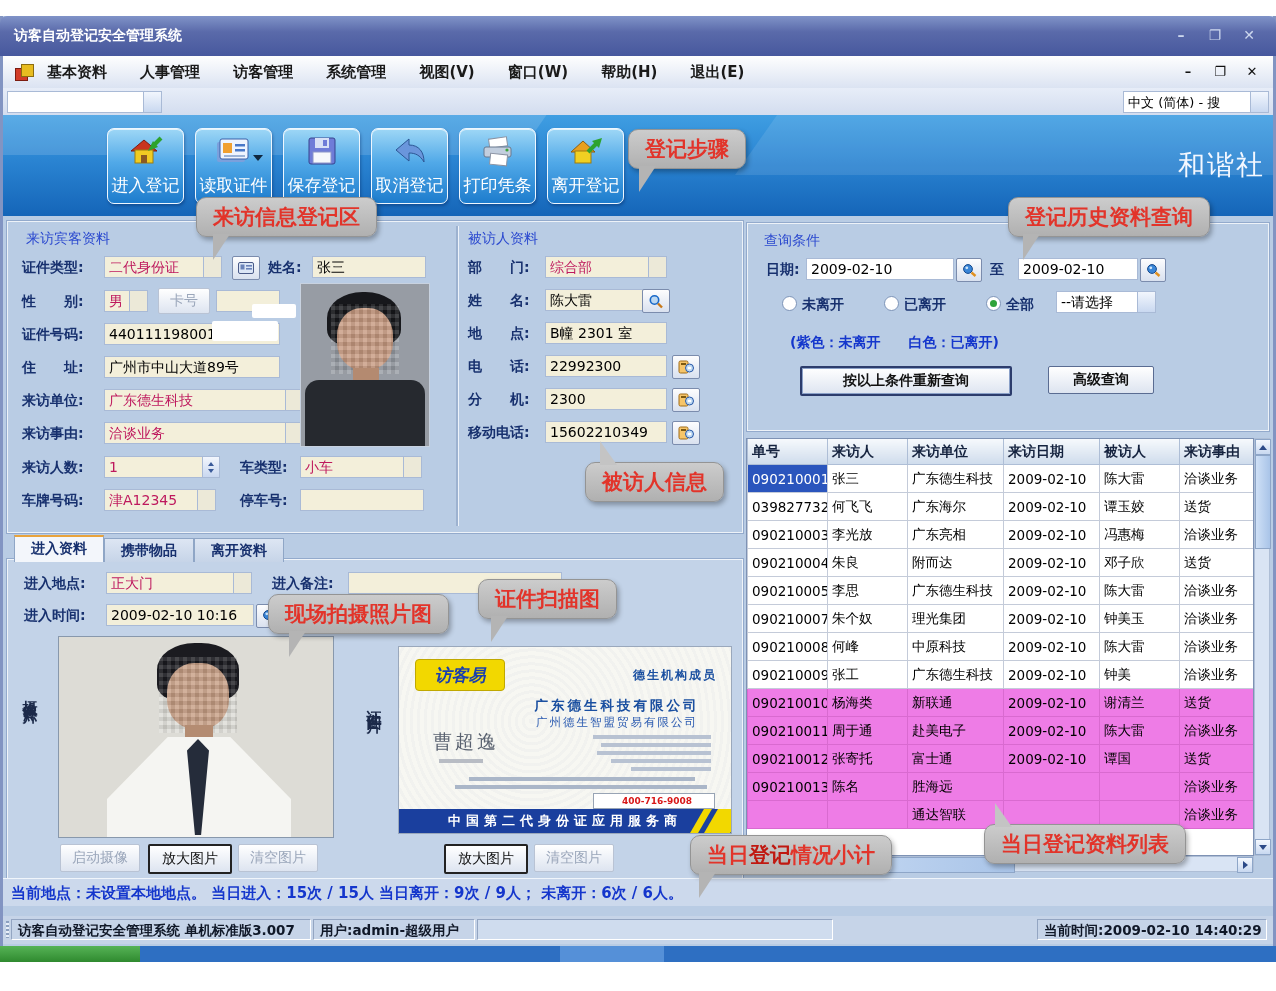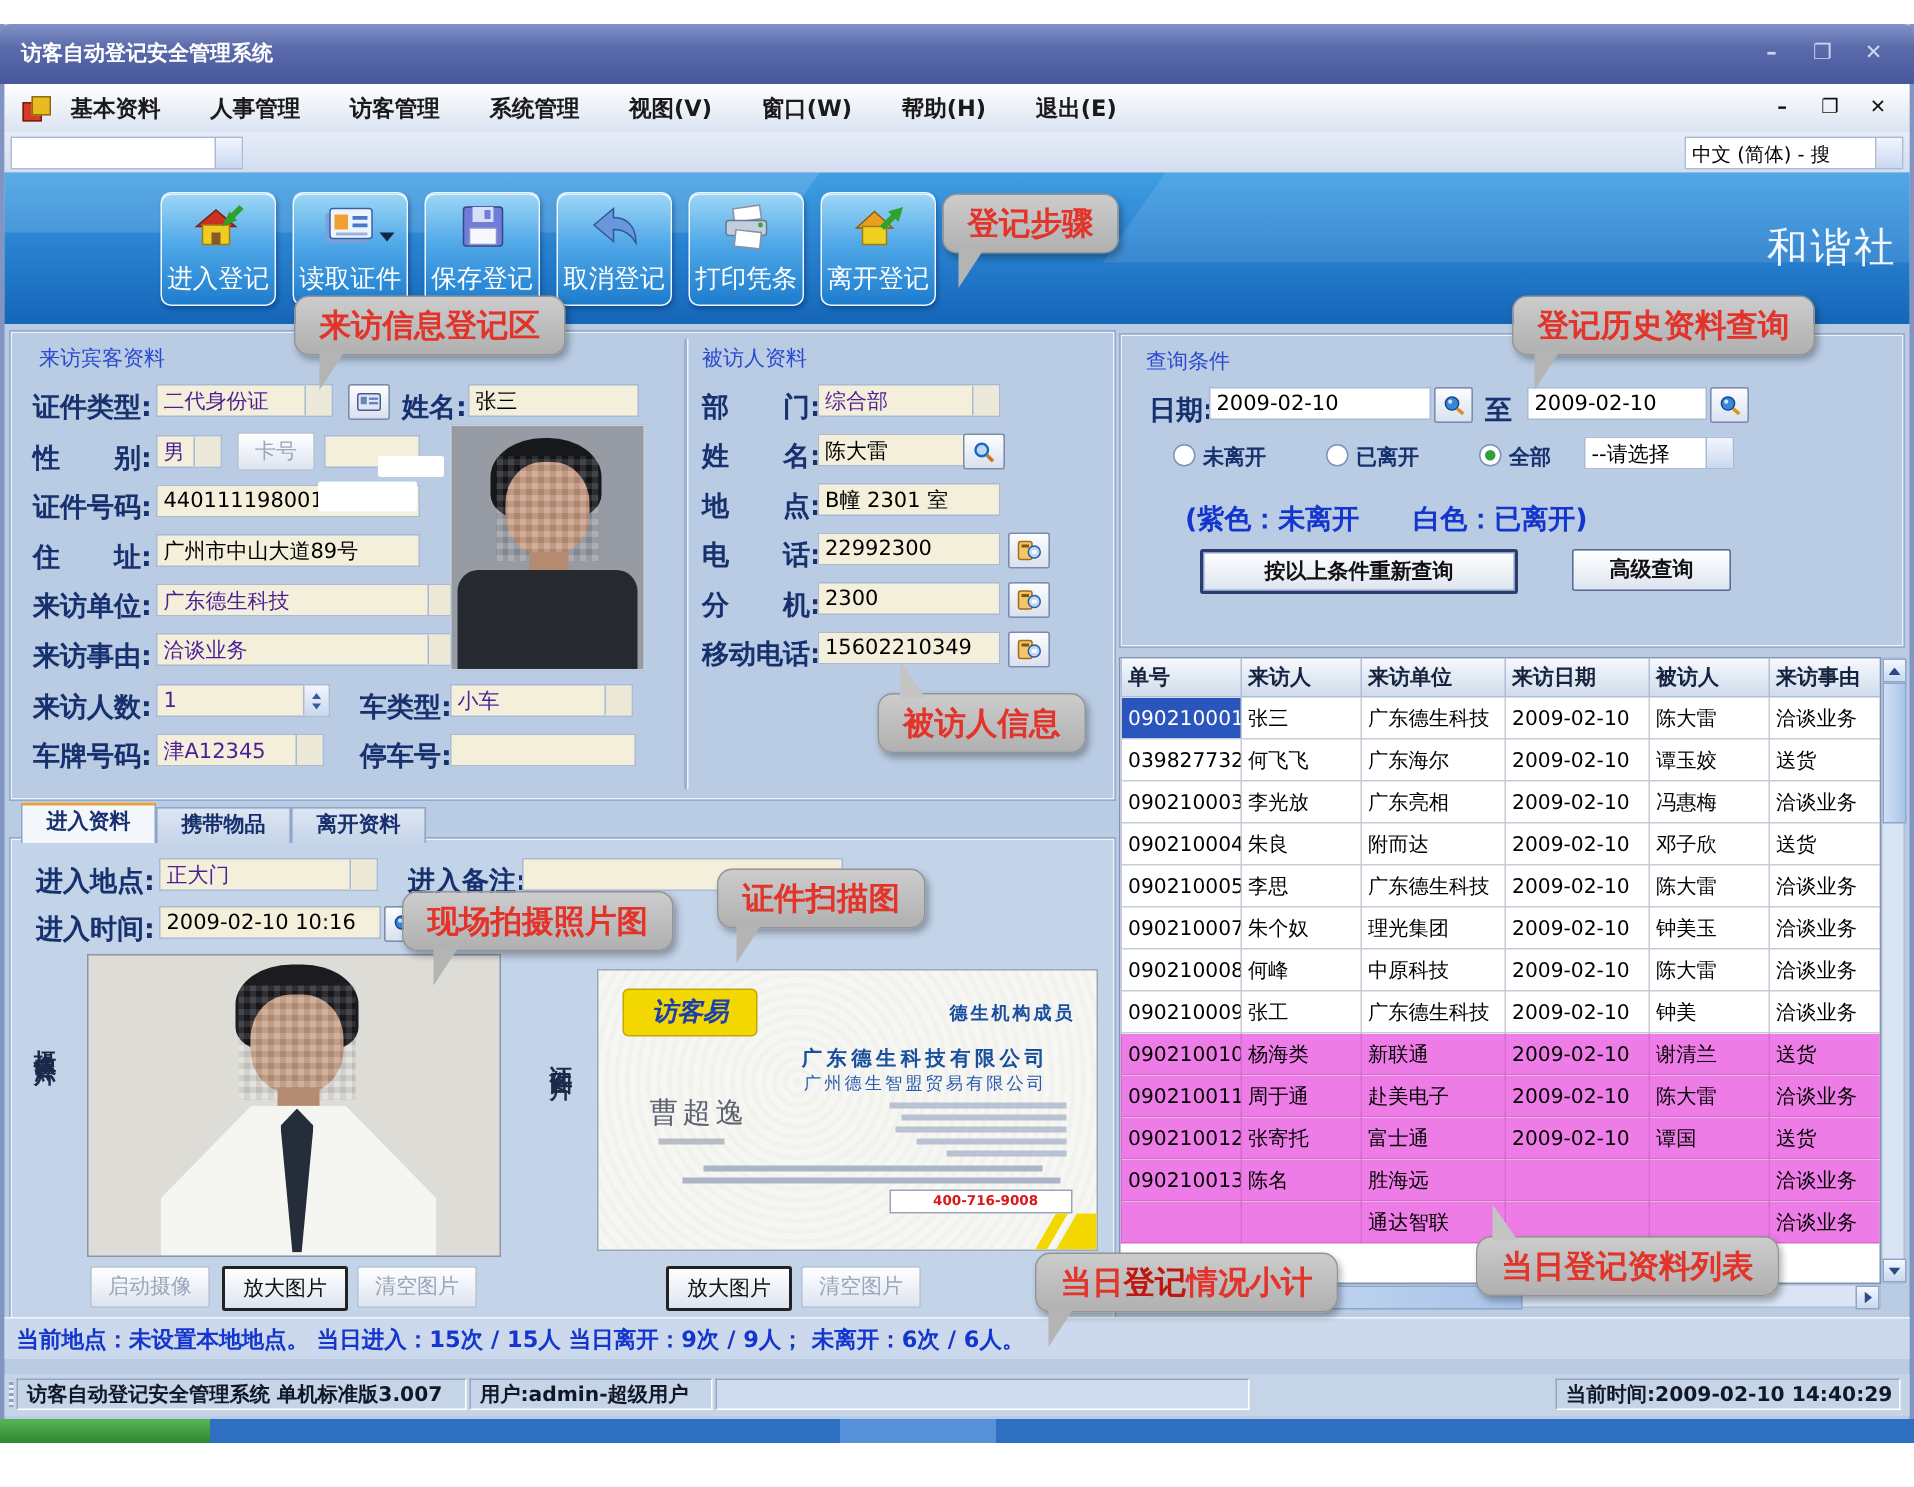--- a/index.html
+++ b/index.html
@@ -29,25 +29,25 @@
   .bigbtn{position:relative;width:75px;height:74px;border-radius:7px;margin-right:11px;
     background:linear-gradient(180deg,#9ed7f6 0%,#51a9e8 45%,#1d7ccd 100%);
     border:1px solid #eef7ff;box-shadow:inset 0 1px 0 rgba(255,255,255,.7),1px 2px 3px rgba(0,30,80,.35);
     display:flex;flex-direction:column;align-items:center;justify-content:flex-end;cursor:pointer;}
   .bigbtn .lbl{color:#fff;font-size:17px;padding-bottom:6px;white-space:nowrap;}
   .bigbtn .ic{position:absolute;top:7px;left:50%;transform:translateX(-50%);}
   .ddcaret{position:absolute;top:26px;right:8px;width:0;height:0;border-left:5px solid transparent;border-right:5px solid transparent;border-top:6px solid #102840;}
   
   .panel{position:absolute;border:1px solid #93aacc;box-shadow:inset 0 0 0 1px rgba(255,255,255,.75);}
   .sect{position:absolute;color:#2b49cf;font-size:14px;font-weight:normal;}
-  .flabel{position:absolute;color:#17306e;font-size:18px;font-weight:bold;white-space:nowrap;}
+  .flabel{position:absolute;color:#17306e;font-size:14px;font-weight:bold;white-space:nowrap;}
   .fld{position:absolute;background:#f3efda;border:1px solid #a9bad6;box-sizing:border-box;
     font-size:14px;color:#000;padding:2px 4px;height:22px;white-space:nowrap;overflow:hidden;}
   .fld.white{background:#fff;}
-  .fld.dis{color:#4c1d95;}
+  .fld.dis{color:#be185d;}
   .ca{position:absolute;right:0;top:0;bottom:0;width:17px;display:flex;align-items:center;justify-content:center;
     background:linear-gradient(180deg,#f2f6fd,#c9d8f0);border-left:1px solid #a9bad6;}
   .ca i{width:0;height:0;border-left:4px solid transparent;border-right:4px solid transparent;border-top:5px solid #3a5franca;}
   .ca i{border-top-color:#3a5a9a;}
   .ca.dis{background:#ece9d8;}
   .ca.dis i{border-top-color:#b3b8c4;}
   .spin{position:absolute;right:0;top:0;bottom:0;width:16px;background:linear-gradient(180deg,#f2f6fd,#c9d8f0);
     border-left:1px solid #a9bad6;display:flex;flex-direction:column;align-items:center;justify-content:center;gap:3px;}
   .spin i{width:0;height:0;border-left:3px solid transparent;border-right:3px solid transparent;}
   .spin i.up{border-bottom:4px solid #3a5a9a;}  .spin i.dn{border-top:4px solid #3a5a9a;}
@@ -595,20 +595,21 @@
     <div class="abs" style="left:34px;top:82px;color:#5a6270;font-size:19px;letter-spacing:3px;">曹超逸</div>
     <div class="abs" style="left:40px;top:112px;width:44px;height:4px;background:#b8bcc4;"></div>
     <div class="abs" style="right:20px;top:88px;width:118px;height:4px;background:#b8c2d2;"></div>
     <div class="abs" style="right:20px;top:96px;width:110px;height:4px;background:#b8c2d2;"></div>
     <div class="abs" style="right:20px;top:104px;width:114px;height:4px;background:#b8c2d2;"></div>
     <div class="abs" style="right:20px;top:112px;width:100px;height:4px;background:#b8c2d2;"></div>
     <div class="abs" style="right:20px;top:120px;width:80px;height:4px;background:#b8c2d2;"></div>
     <div class="abs" style="left:70px;top:130px;width:226px;height:4px;background:#aab6c8;"></div>
     <div class="abs" style="left:56px;top:138px;width:252px;height:4px;background:#aab6c8;"></div>
     <div class="abs" style="left:194px;top:146px;width:122px;height:16px;background:#fff;border:1px solid #98a4b4;font-size:9px;font-weight:bold;color:#d81818;line-height:15px;padding-left:28px;box-sizing:border-box;">400-716-9008</div>
+    <div class="abs" style="left:0;bottom:0;width:332px;height:24px;background:#1a3f9e;color:#fff;font-size:13px;font-weight:bold;letter-spacing:5px;text-align:center;line-height:24px;">中国第二代身份证应用服务商</div>
     <div class="abs" style="right:-6px;bottom:0;width:26px;height:24px;background:#f2d800;transform:skewX(-30deg);"></div>
     <div class="abs" style="right:26px;bottom:0;width:8px;height:24px;background:#f2d800;transform:skewX(-30deg);"></div>
   </div>
   <div class="pushbtn darkline" style="left:444px;top:844px;width:80px;">放大图片</div>
   <div class="pushbtn grey" style="left:534px;top:844px;width:78px;">清空图片</div>
 
   <div id="summary">当前地点：未设置本地地点。  当日进入：15次 / 15人   当日离开：9次 / 9人；   未离开：6次 / 6人。</div>
   <div id="statusbar">
     <div class="abs" style="left:3px;top:5px;width:3px;height:17px;background:repeating-linear-gradient(180deg,#8ca0c0 0 2px,#e8eef8 2px 4px);"></div>
     <div class="spanel" style="left:8px;width:300px;">访客自动登记安全管理系统 单机标准版3.007</div>

